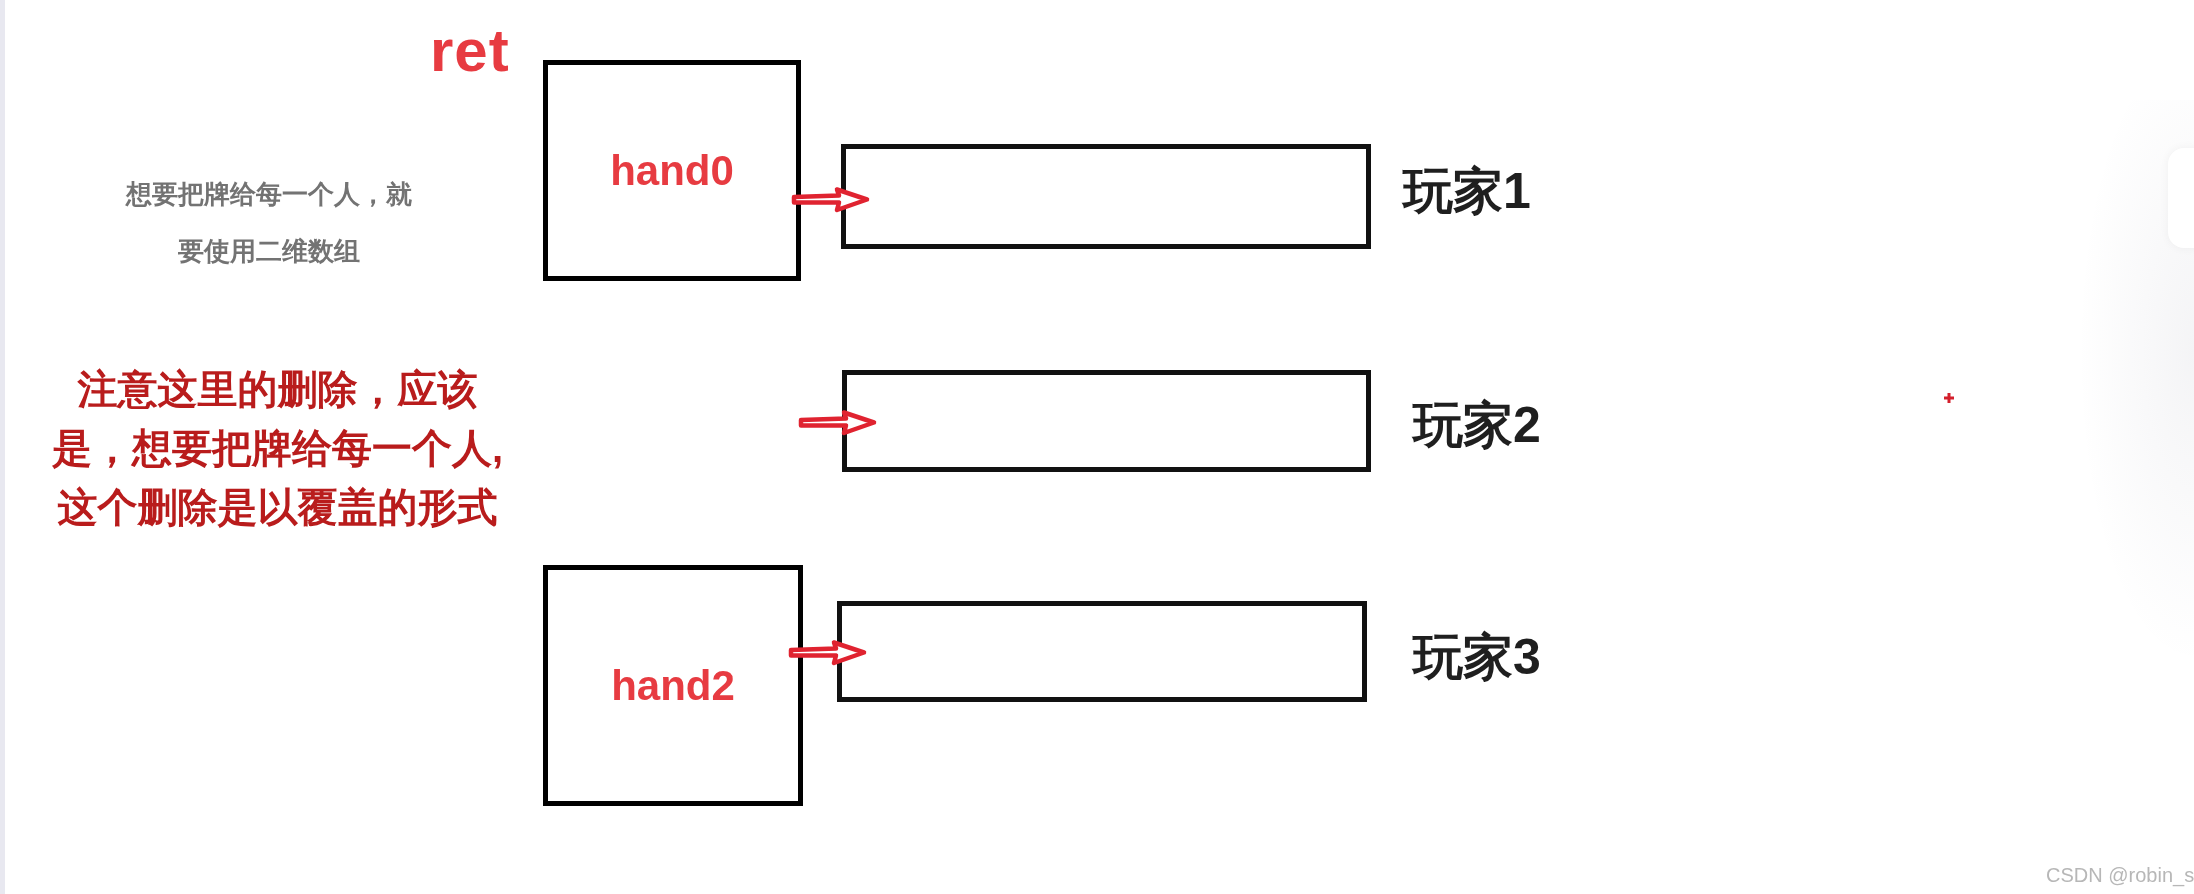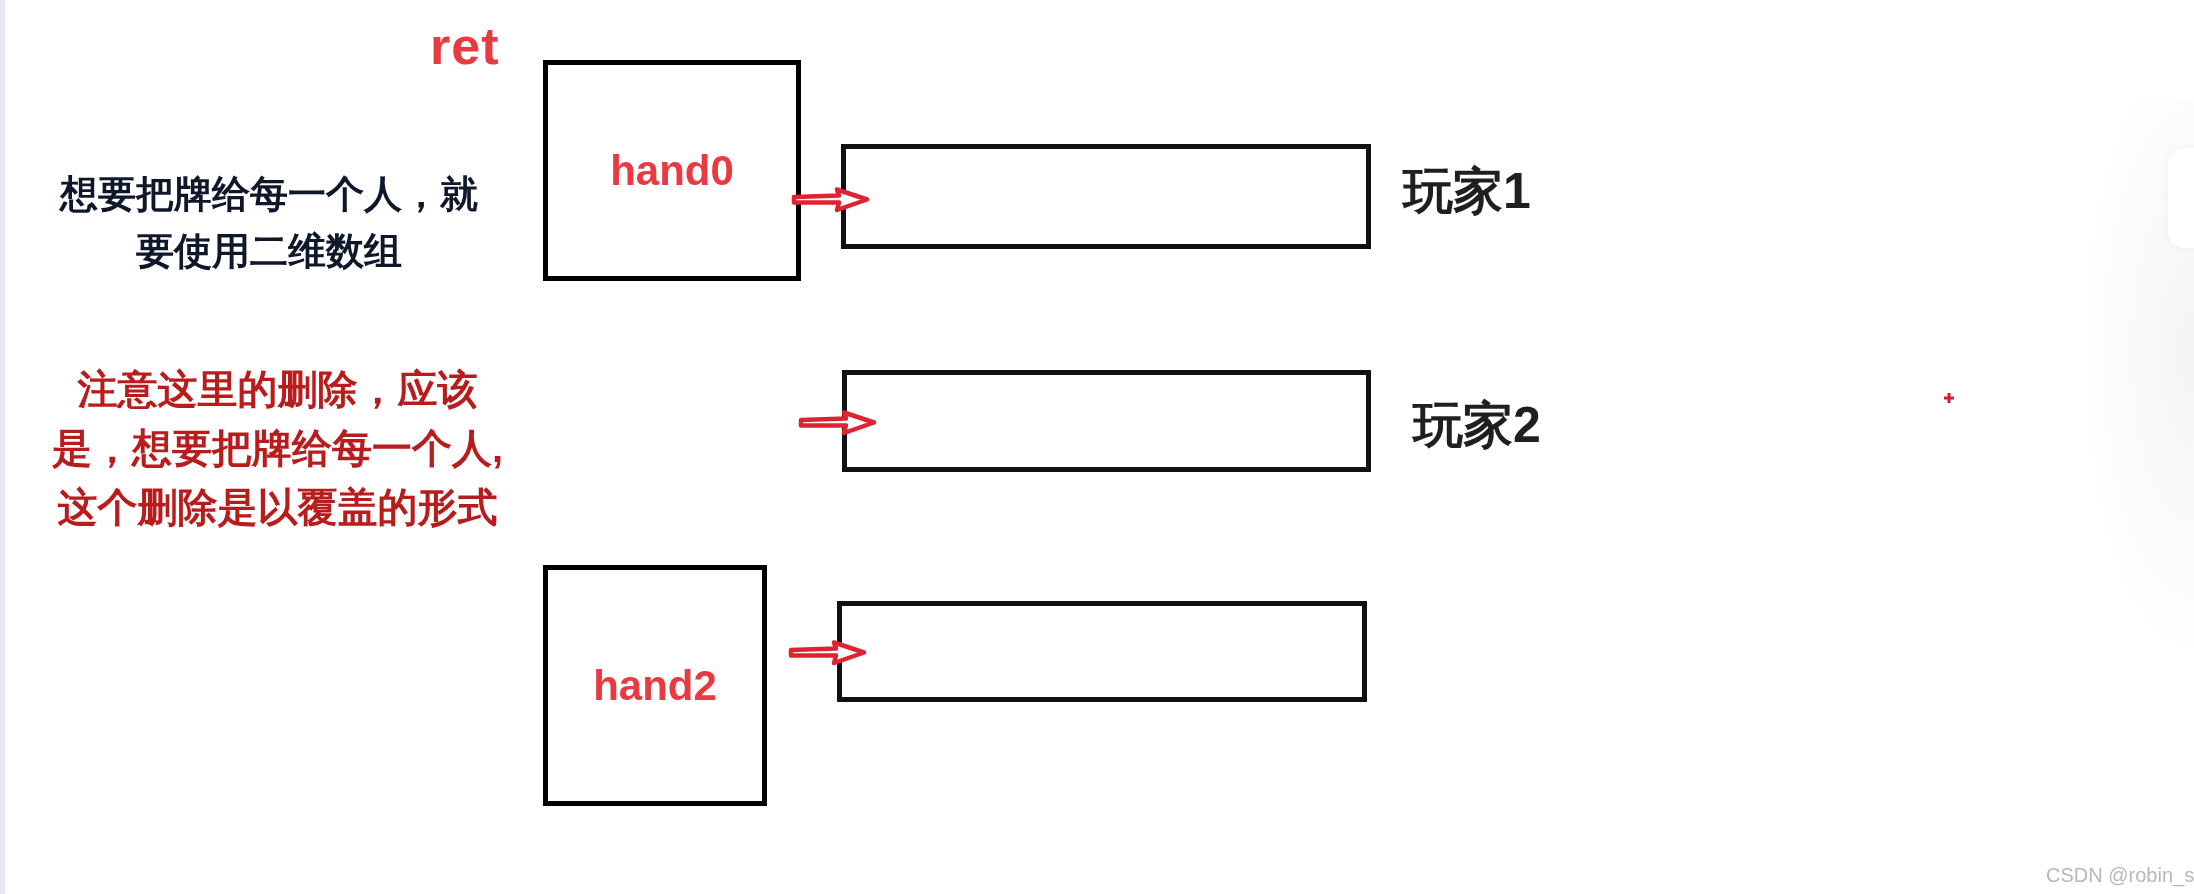--- a/index.html
+++ b/index.html
@@ -14,55 +14,55 @@
 
   
   .left-strip{
     left:0;top:0;width:5px;height:894px;
     background:#e8e8f0;
   }
 
   
   .ret-label{
     left:430px;top:16px;
-    font-size:52px;font-weight:800;
+    font-size:60px;font-weight:800;
     color:#e73b41;
     letter-spacing:1px;
   }
 
   
   .note{
     font-weight:700;
     text-align:center;
     white-space:nowrap;
   }
   .note-red{
     left:58px;top:166px;width:422px;
-    font-size:38px;line-height:57px;
-    color:#0f172a;
+    font-size:26px;line-height:57px;
+    color:#737373;
   }
   .note-blue{
     left:50px;top:360px;width:455px;
     font-size:40px;line-height:59px;
     color:#b91c1c;
   }
 
   
   .hand-box{
     border:5px solid #000000;
     background:#fff;
     box-sizing:border-box;
     display:flex;align-items:center;justify-content:center;
   }
   .hand-box .hand-label{
     font-size:42px;font-weight:800;color:#e73b41;
   }
   .hand0{left:543px;top:60px;width:258px;height:221px;}
   .hand1{left:541px;top:282px;width:262px;height:282px;}
-  .hand2{left:543px;top:565px;width:224px;height:241px;}
+  .hand2{left:543px;top:565px;width:260px;height:241px;}
 
   
   .player-box{
     border:5px solid #111;
     background:#fff;
     box-sizing:border-box;
   }
   .pbox1{left:841px;top:144px;width:530px;height:105px;}
   .pbox2{left:842px;top:370px;width:529px;height:102px;}
   .pbox3{left:837px;top:601px;width:530px;height:101px;}
@@ -141,20 +141,21 @@
   </svg>
   <svg class="abs arrow arr2" viewBox="0 0 82 28">
     <path d="M4,11 L49,9.5 L47,3.5 L77,13.5 L47,24 L49,16.5 L4,16.5 Z" fill="#ffffff" stroke="#e02330" stroke-width="4.5" stroke-linejoin="round"></path>
   </svg>
   <svg class="abs arrow arr3" viewBox="0 0 82 28">
     <path d="M4,11 L49,9.5 L47,3.5 L77,13.5 L47,24 L49,16.5 L4,16.5 Z" fill="#ffffff" stroke="#e02330" stroke-width="4.5" stroke-linejoin="round"></path>
   </svg>
 
   <div class="abs player-label plab1">玩家1</div>
   <div class="abs player-label plab2">玩家2</div>
+  <div class="abs player-label plab3">玩家3</div>
 
   <svg class="abs red-cross" viewBox="0 0 12 12">
     <path d="M4.5,1 h3 v3.5 h3.5 v3 h-3.5 v3.5 h-3 v-3.5 h-3.5 v-3 h3.5 Z" fill="#d41f2c"></path>
   </svg>
 
   <div class="abs right-shadow"></div>
   <div class="abs right-pill"></div>
 
   <div class="abs watermark">CSDN @robin_suli</div>
 

